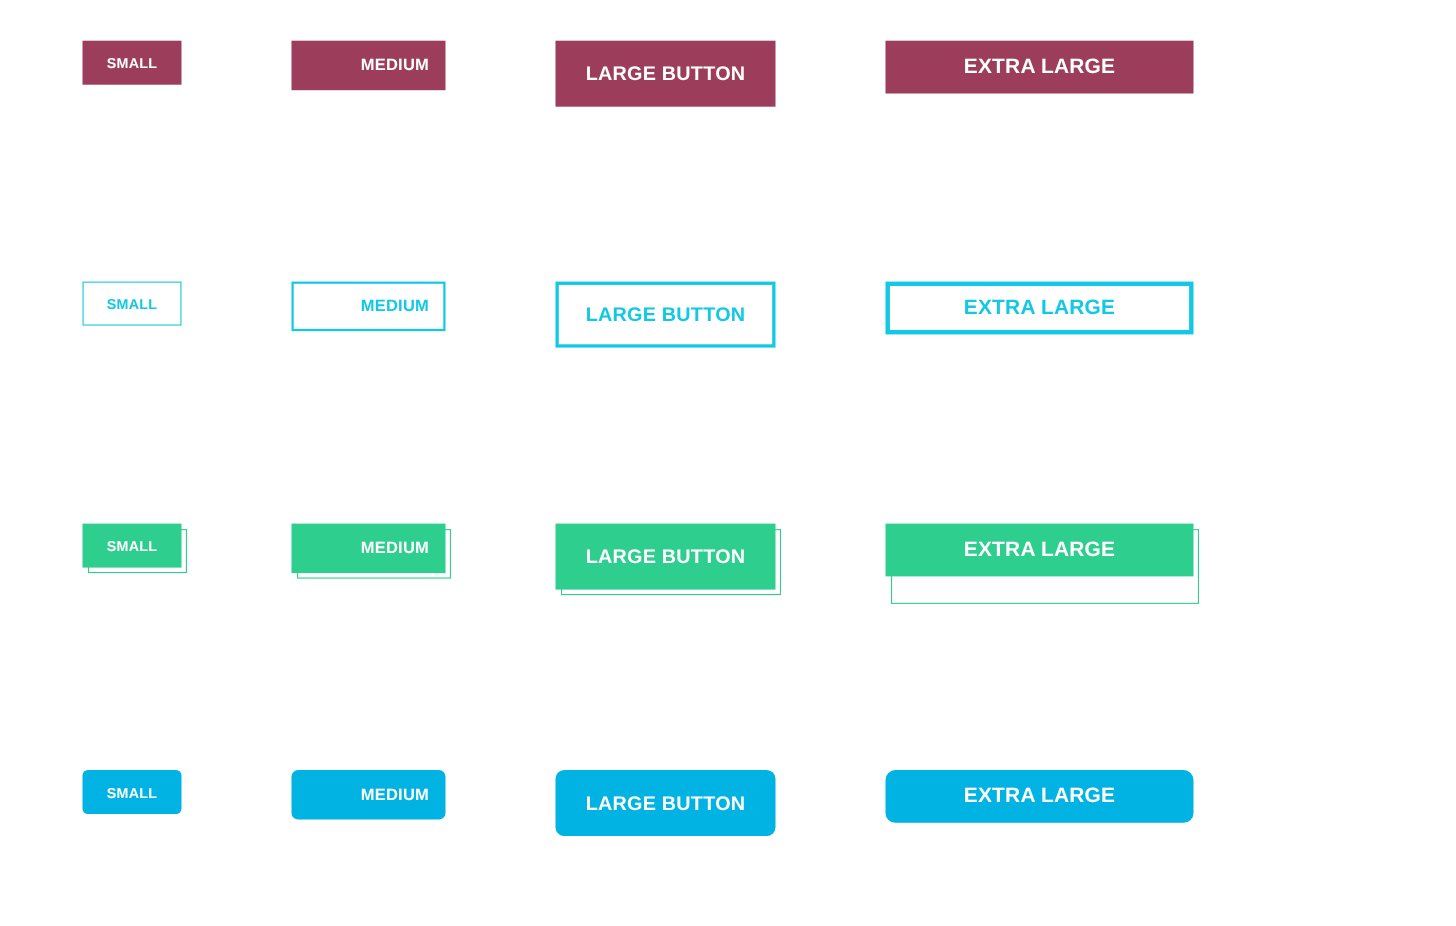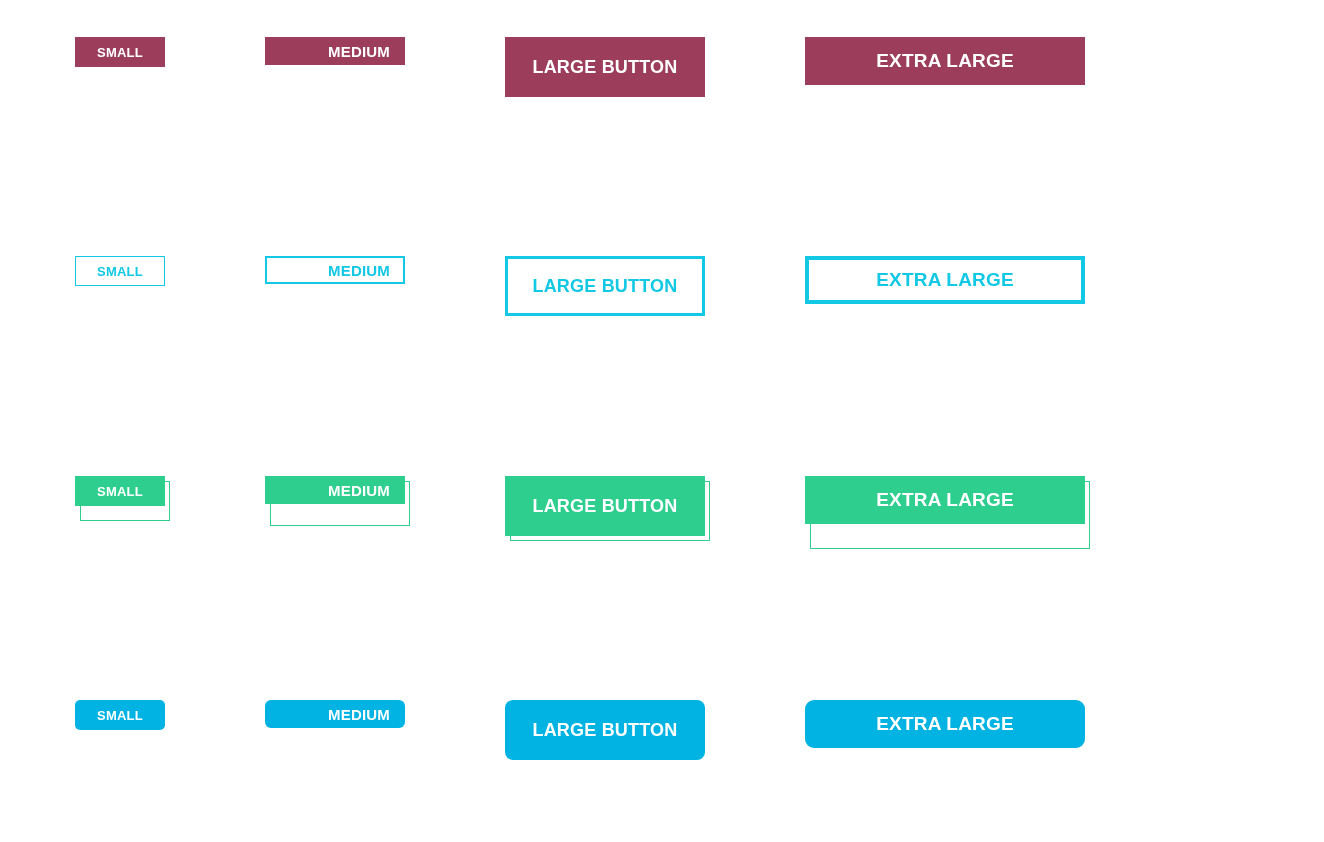--- a/index.html
+++ b/index.html
@@ -90,22 +90,22 @@
   }
 
   
   .style-solid-cyan {
     background: #00b3e3;
     color: #ffffff;
     border: none;
   }
 
   
-  .size-sm  { width: 90px;  height: 30px; font-size: 13px; }
-  .size-md  { width: 140px; height: 28px; font-size: 15px; padding-left: 48px; }
+  .size-sm  { width: 90px;  height: 40px; font-size: 13px; }
+  .size-md  { width: 140px; height: 45px; font-size: 15px; padding-left: 48px; }
   .size-lg  { width: 200px; height: 60px; font-size: 18px; text-align: right; }
   .size-xl  { width: 280px; height: 48px; font-size: 19px; }
 
   
   .style-outline-cyan.size-sm { border-width: 1px; }
   .style-outline-cyan.size-md { border-width: 2px; }
   .style-outline-cyan.size-lg { border-width: 3px; }
   .style-outline-cyan.size-xl { border-width: 4px; }
 
   

